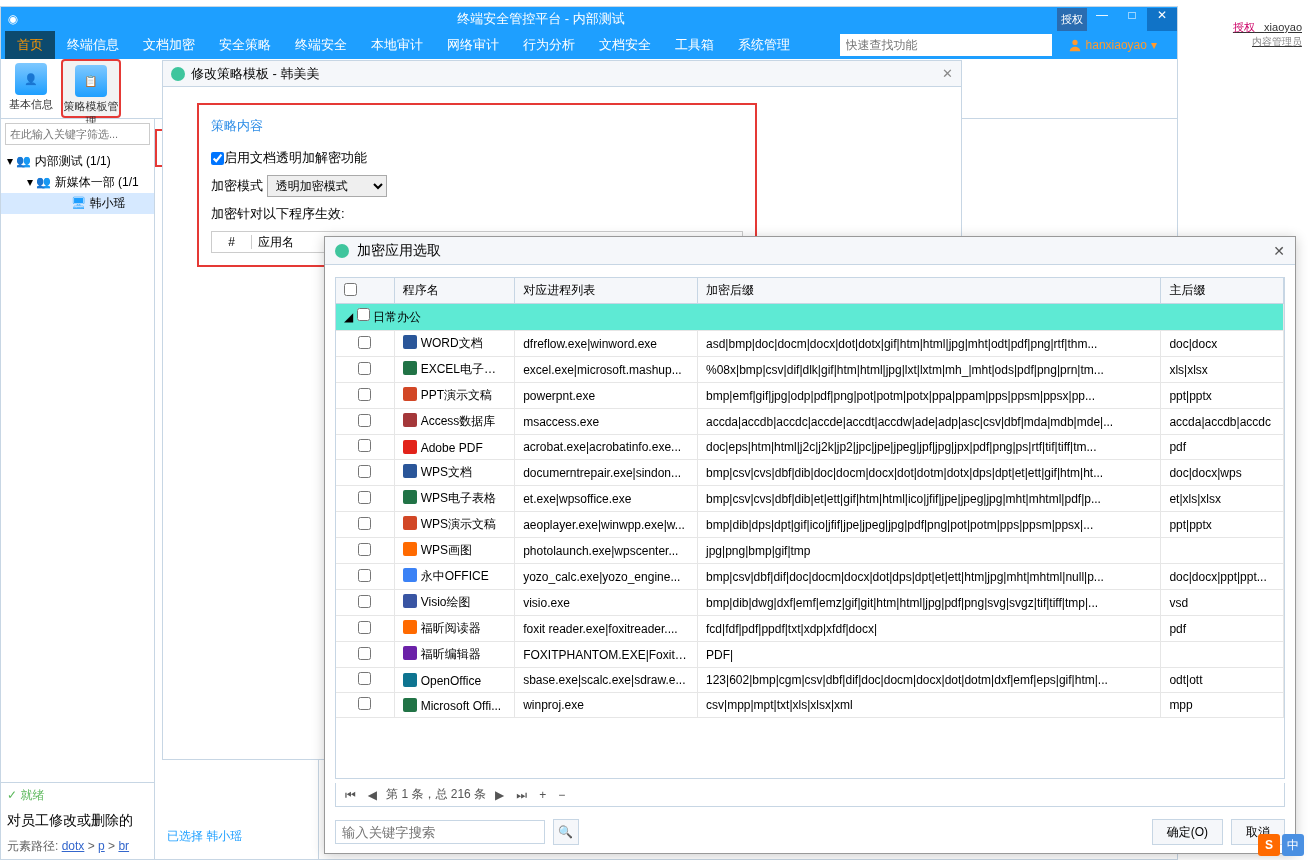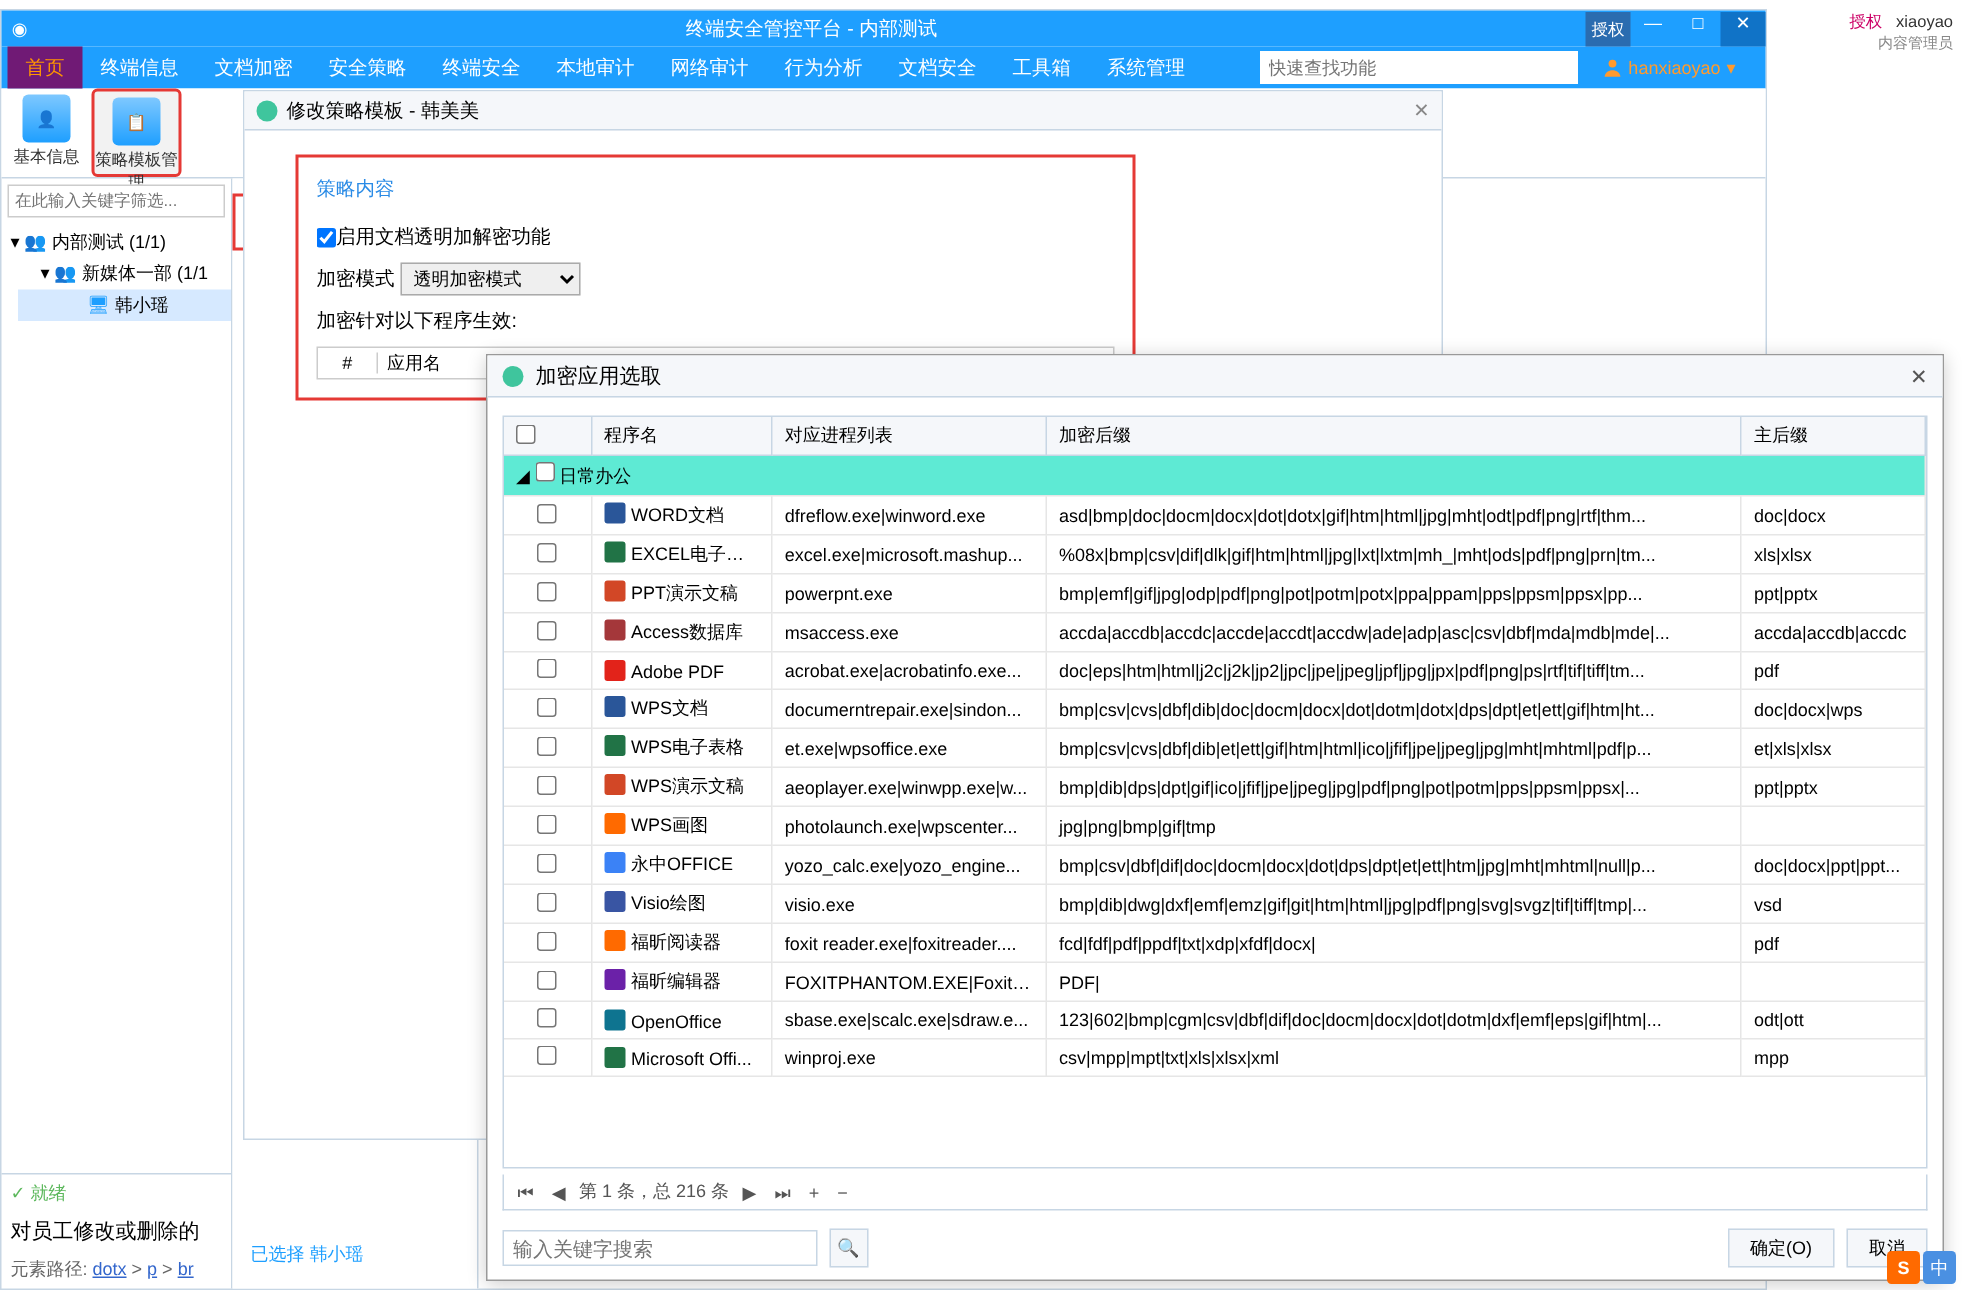--- a/index.html
+++ b/index.html
@@ -1,51 +1,51 @@
 <!DOCTYPE html>
 <html><head>
 <meta charset="utf-8">
 <style>
 * { box-sizing: border-box; margin: 0; padding: 0; font-family: "Microsoft YaHei", Arial, sans-serif; }
 body { width: 1308px; height: 860px; background: #fff; position: relative; overflow: hidden; font-size: 12px; }
 
-.topright-corner { position: absolute; top: 0; right: 0; font-size: 11px; color: #333; padding: 7px 6px; text-align: right; }
+.topright-corner { position: absolute; top: 0; right: 0; font-size: 11px; color: #333; padding: 20px 6px; text-align: right; text-decoration: underline; }
 .topright-corner .l1 { color: #c06; }
 .topright-corner .l2 { color: #888; font-size: 10px; }
 
 .mainwin { position: absolute; top: 6px; left: 0; width: 1178px; height: 854px; background: #fff; border: 1px solid #c7d6e4; }
 .titlebar { height: 24px; background: #1e9fff; color: #fff; display: flex; align-items: center; }
 .titlebar .logo { width: 24px; text-align: center; }
 .titlebar .ttl { flex: 1; text-align: center; font-size: 13px; }
 .titlebar .winbtns { display: flex; }
 .titlebar .winbtns div { width: 30px; text-align: center; cursor: pointer; }
 .titlebar .winbtns .x { background: #1073c7; }
 .titlebar .winbtns .b { background: #2a6cb0; color: #fff; font-size: 11px; padding: 4px 4px; }
 
 .menubar { height: 28px; background: #1e9fff; display: flex; align-items: center; padding: 0 4px; }
 .menubar .tab { padding: 0 12px; color: #fff; font-size: 13px; line-height: 28px; cursor: pointer; }
-.menubar .tab.active { background: #701a75; color: #ff9600; text-align: right; }
+.menubar .tab.active { background: #0c4a6e; color: #ff9600; text-align: right; }
 .menubar .spacer { flex: 1; }
 .menubar .search { width: 212px; height: 22px; padding: 0 6px; border: none; font-size: 12px; }
 .menubar .user { color: #ff9a2e; margin: 0 16px; display: flex; align-items: center; gap: 4px; }
 .menubar .user svg { fill: #ff9a2e; }
 
 .toolbar { height: 60px; background: #fff; display: flex; border-bottom: 1px solid #c7d6e4; }
 .toolbtn { width: 60px; text-align: center; padding-top: 4px; font-size: 11px; color: #333; cursor: pointer; }
 .toolbtn .ic { width: 32px; height: 32px; margin: 0 auto 2px; border-radius: 4px; }
 .toolbtn.sel { border: 2px solid #e53935; border-radius: 4px; background: #f2f2f2; }
 
 .body3col { position: absolute; top: 112px; left: 0; right: 0; bottom: 0; display: flex; }
 .leftpane { width: 154px; border-right: 1px solid #c7d6e4; display: flex; flex-direction: column; }
 .filt { height: 22px; border: 1px solid #ccc; margin: 4px; padding: 0 4px; font-size: 11px; color: #999; }
 .tree { flex: 1; padding: 2px 0; font-size: 12px; }
 .tree .node { padding: 2px 4px; white-space: nowrap; cursor: pointer; }
 .tree .node.l1 { padding-left: 6px; }
 .tree .node.l2 { padding-left: 26px; }
-.tree .node.l3 { padding-left: 46px; margin-left: 11px; }
+.tree .node.l3 { padding-left: 70px; }
 .tree .node.sel { background: #d6e9ff; }
 .tree .ug { color: #1e9fff; }
 .tree .pc { color: #1e9fff; }
 .status { border-top: 1px solid #c7d6e4; padding: 4px 6px; color: #5cb85c; font-size: 12px; }
 .status::before { content: "✓ "; }
 .cutoff { padding: 4px 6px; font-size: 14px; }
 .pathline { padding: 4px 6px; font-size: 12px; color: #666; }
 .pathline a { color: #3366cc; text-decoration: underline; }
 
 .midpane { width: 164px; border-right: 1px solid #c7d6e4; background: #fff; position: relative; }

